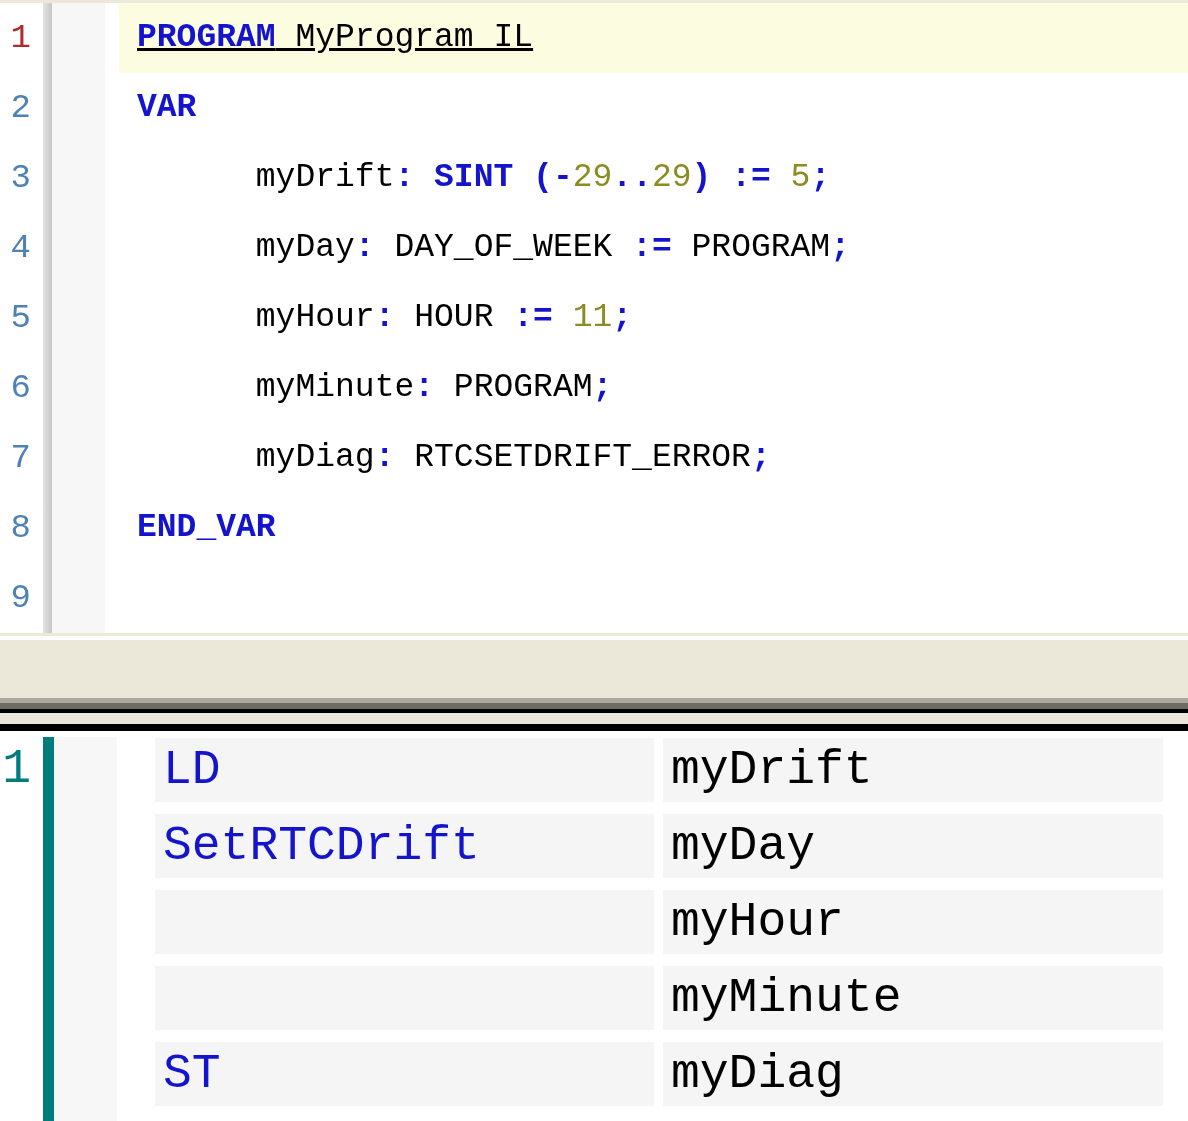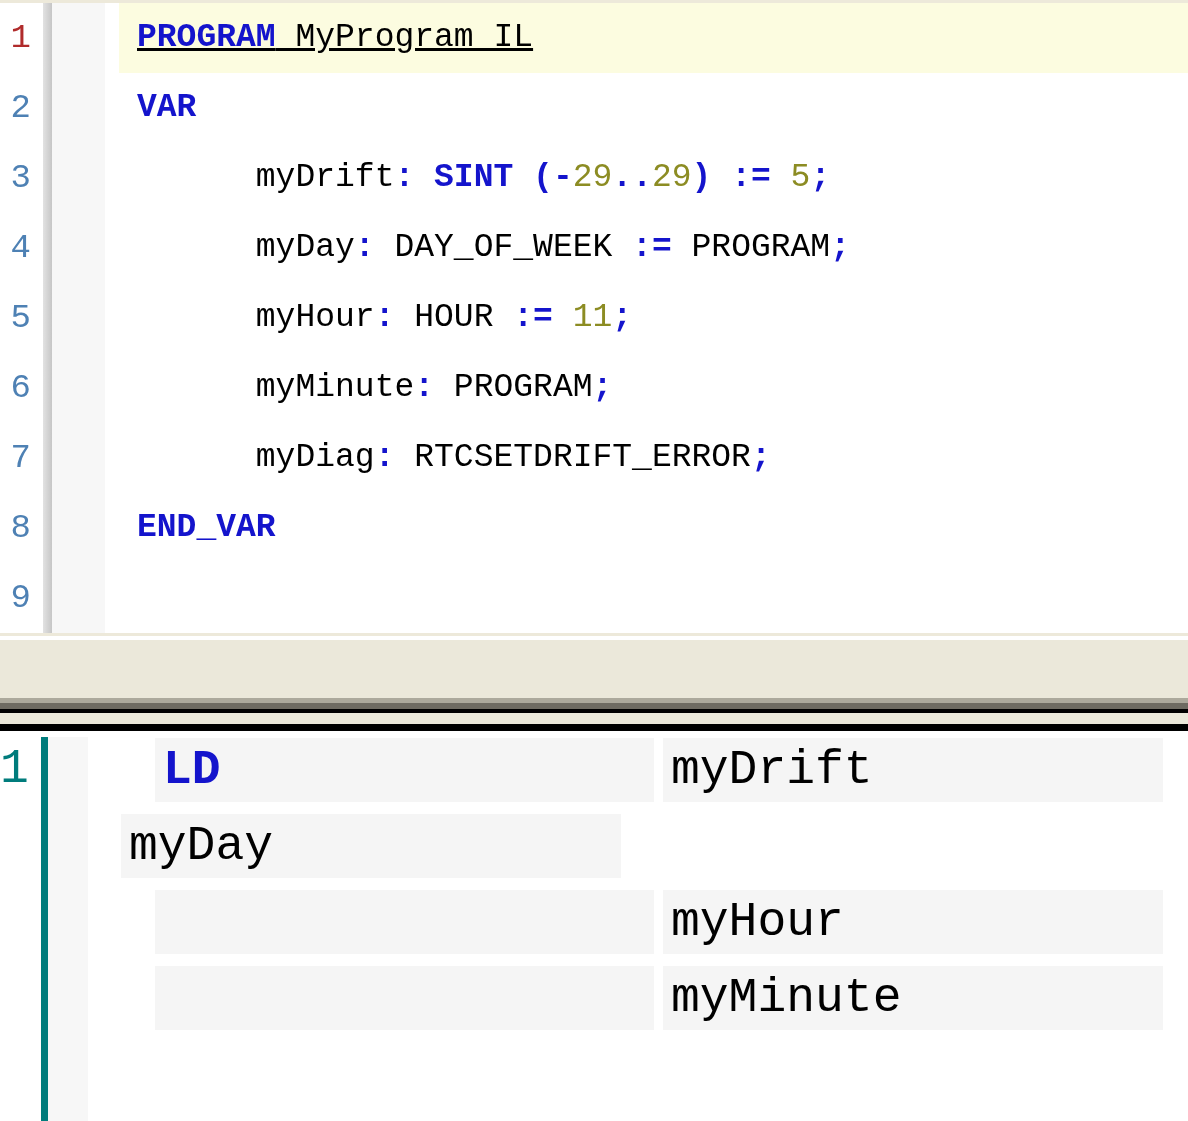--- a/index.html
+++ b/index.html
@@ -45,21 +45,21 @@
     font-size:48px;line-height:52px;color:var(--il_accent_teal,#007C7C);
   }
   .il-bar{width:11px;background:var(--il_accent_teal,#007C7C);}
   .il-gutter{width:63px;background:#F7F7F7;}
   .il-gap{width:38px;background:#fff;}
   .il-rows{flex:1;padding-top:1px;}
   .il-row{display:flex;height:64px;margin-bottom:12px;}
   .il-op-cell{
     width:499px;box-sizing:border-box;background:var(--il_cell_bg,#F5F5F5);
     padding-left:8px;font-size:48px;line-height:64px;white-space:pre;
-    font-weight:bold;color:var(--keyword_blue,#1414CC);margin-left:43px;
+    font-weight:normal;color:var(--keyword_blue,#1414CC);
   }
   .il-cell-gap{width:9px;background:#fff;}
   .il-operand-cell{
     width:500px;box-sizing:border-box;background:var(--il_cell_bg,#F5F5F5);
     padding-left:8px;font-size:48px;line-height:64px;white-space:pre;
     color:var(--identifier_black,#000);
   }
   .il-right-margin{width:25px;background:#fff;}
 </style>
 </head>
@@ -160,32 +160,39 @@
     <div class="il-gutter"></div>
     <div class="il-gap"></div>
     <div class="il-rows">
         <div class="il-row">
           <div class="il-op-cell">LD</div>
           <div class="il-cell-gap"></div>
           <div class="il-operand-cell">myDrift</div>
           <div class="il-right-margin"></div>
         </div>
         <div class="il-row">
+          <div class="il-op-cell">SetRTCDrift</div>
           <div class="il-cell-gap"></div>
           <div class="il-operand-cell">myDay</div>
           <div class="il-right-margin"></div>
         </div>
         <div class="il-row">
           <div class="il-op-cell"></div>
           <div class="il-cell-gap"></div>
           <div class="il-operand-cell">myHour</div>
           <div class="il-right-margin"></div>
         </div>
         <div class="il-row">
           <div class="il-op-cell"></div>
           <div class="il-cell-gap"></div>
           <div class="il-operand-cell">myMinute</div>
           <div class="il-right-margin"></div>
         </div>
+        <div class="il-row">
+          <div class="il-op-cell">ST</div>
+          <div class="il-cell-gap"></div>
+          <div class="il-operand-cell">myDiag</div>
+          <div class="il-right-margin"></div>
+        </div>
       </div>
   </div>
 
 </div>
 
 </body></html>

